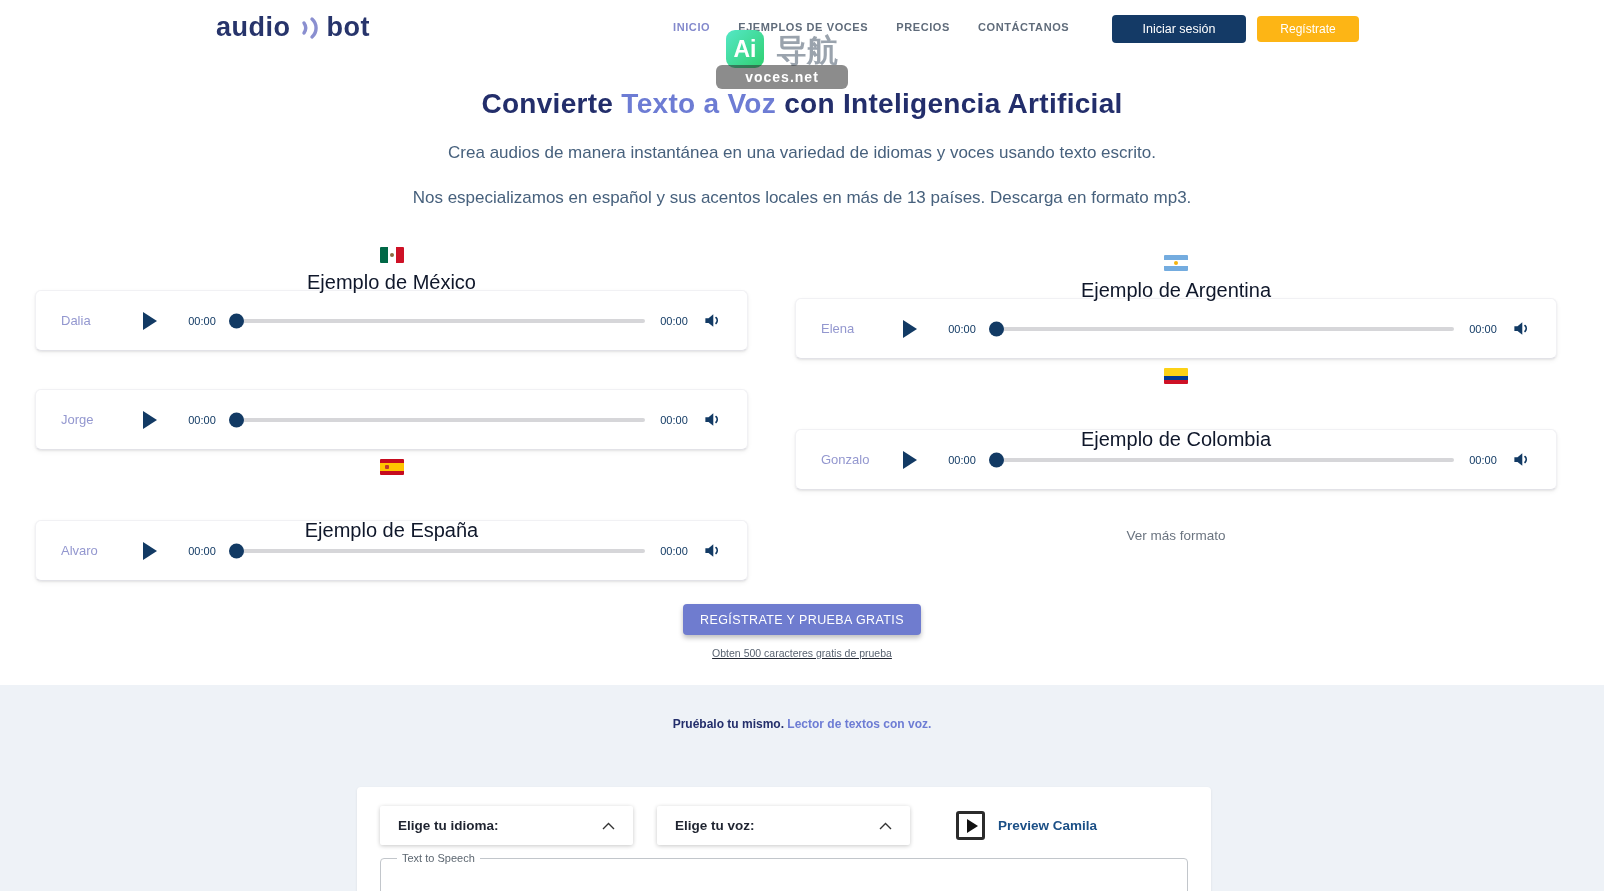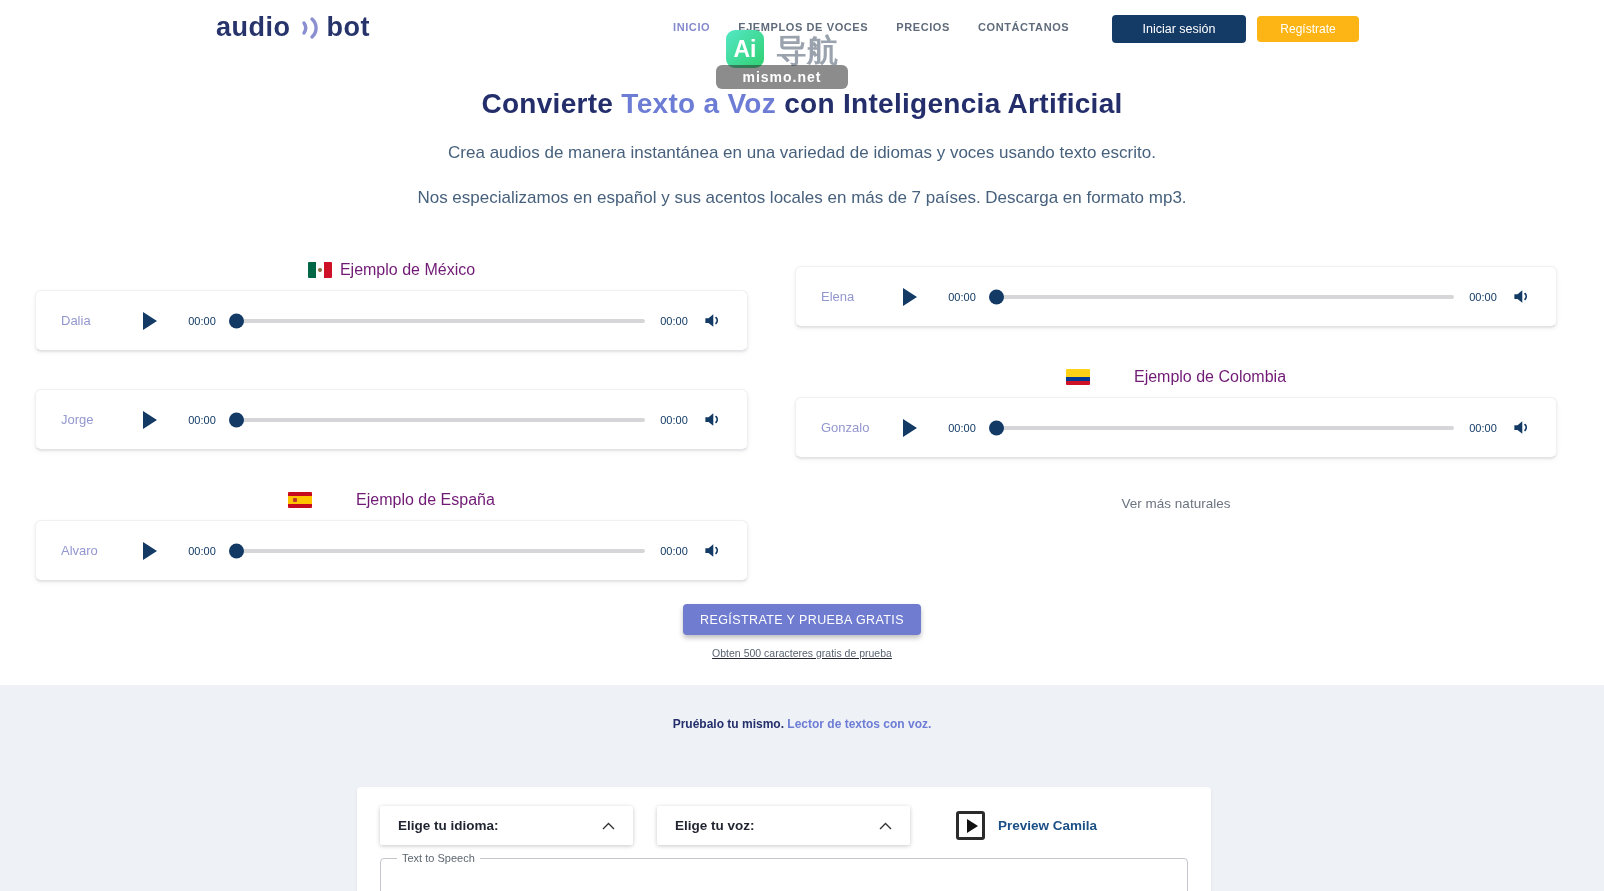--- a/index.html
+++ b/index.html
@@ -51,21 +51,21 @@
   .hero-title .hl { color:#6d7cd4; }
   .hero-sub { position:absolute; left:0; width:1604px; text-align:center; font-size:17px; color:#47617d; }
   .hero-sub.s1 { top:143px; }
   .hero-sub.s2 { top:188px; }
 
   
   .col { position:absolute; }
   .col-left  { left:35px;  top:258px; width:713px; }
   .col-right { left:795px; top:266px; width:762px; }
   .country-heading { display:flex; align-items:center; justify-content:center; gap:8px;
-    height:24px; font-size:16px; color:#701a75; margin-bottom:8px; }
+    height:24px; font-size:20px; color:#0f172a; margin-bottom:8px;flex-direction:column; }
   .country-heading.gap-top { margin-top:27px;gap:44px; }
   .flag { width:24px; height:16px; display:inline-block; border-radius:1px; position:relative; flex:0 0 auto; }
   .flag-mx { background:linear-gradient(90deg,#006847 0 33.3%,#ffffff 33.3% 66.6%,#ce1126 66.6% 100%); }
   .flag-mx::after { content:""; position:absolute; left:10px; top:6px; width:4px; height:4px; border-radius:50%; background:#8c6a3f; }
   .flag-es { background:linear-gradient(180deg,#c60b1e 0 25%,#ffc400 25% 75%,#c60b1e 75% 100%); }
   .flag-es::after { content:""; position:absolute; left:5px; top:6px; width:4px; height:4px; background:#c0392b; border-radius:1px; }
   .flag-ar { background:linear-gradient(180deg,#74acdf 0 33.3%,#ffffff 33.3% 66.6%,#74acdf 66.6% 100%); }
   .flag-ar::after { content:""; position:absolute; left:10px; top:6px; width:4px; height:4px; border-radius:50%; background:#f6b40e; }
   .flag-co { background:linear-gradient(180deg,#fcd116 0 50%,#003893 50% 75%,#ce1126 75% 100%); }
 
@@ -139,26 +139,26 @@
   </div>
   <button class="btn-login">Iniciar sesión</button>
   <button class="btn-register">Regístrate</button>
 </div>
 
 <div class="watermark">
   <div class="wm-row">
     <span class="wm-badge">Ai</span>
     <span class="wm-brand">导航</span>
   </div>
-  <div class="wm-domain">mismo.net</div>
+  <div class="wm-domain">voces.net</div>
 </div>
 
 <div class="hero-title"><span>Convierte </span><span class="hl">Texto a Voz</span><span> con Inteligencia Artificial</span></div>
 <div class="hero-sub s1">Crea audios de manera instantánea en una variedad de idiomas y voces usando texto escrito.</div>
-<div class="hero-sub s2">Nos especializamos en español y sus acentos locales en más de 7 países. Descarga en formato mp3.</div>
+<div class="hero-sub s2">Nos especializamos en español y sus acentos locales en más de 13 países. Descarga en formato mp3.</div>
 
 <div class="col col-left">
   <div class="country-heading">
     <span class="flag flag-mx"></span>
     <span>Ejemplo de México</span>
   </div>
 
   <div class="player-card">
     <span class="p-name">Dalia</span>
     <span class="p-play"></span>
@@ -207,20 +207,24 @@
     <span class="p-vol">
       <svg width="19" height="19" viewBox="0 0 24 24">
           <path d="M3 9v6h4l6 5V4L7 9H3z" fill="#123a64"></path>
           <path d="M16.5 8.5a5 5 0 0 1 0 7" fill="none" stroke="#123a64" stroke-width="2.2" stroke-linecap="round"></path>
         </svg>
     </span>
   </div>
 </div>
 
 <div class="col col-right">
+  <div class="country-heading">
+    <span class="flag flag-ar"></span>
+    <span>Ejemplo de Argentina</span>
+  </div>
 
   <div class="player-card">
     <span class="p-name">Elena</span>
     <span class="p-play"></span>
     <span class="p-time">00:00</span>
     <span class="p-track">
         <span class="p-thumb"></span>
       </span>
     <span class="p-time">00:00</span>
     <span class="p-vol">
@@ -245,21 +249,21 @@
       </span>
     <span class="p-time">00:00</span>
     <span class="p-vol">
       <svg width="19" height="19" viewBox="0 0 24 24">
           <path d="M3 9v6h4l6 5V4L7 9H3z" fill="#123a64"></path>
           <path d="M16.5 8.5a5 5 0 0 1 0 7" fill="none" stroke="#123a64" stroke-width="2.2" stroke-linecap="round"></path>
         </svg>
     </span>
   </div>
 
-  <div class="more-link">Ver más naturales</div>
+  <div class="more-link">Ver más formato</div>
 </div>
 
 <div class="cta-wrap">
   <button class="cta-btn">REGÍSTRATE Y PRUEBA GRATIS</button>
   <div class="cta-note">Obten 500 caracteres gratis de prueba</div>
 </div>
 
 <div class="try-section">
   <div class="try-title"><span>Pruébalo tu mismo.</span><span class="hl"> Lector de textos con voz.</span></div>
 

